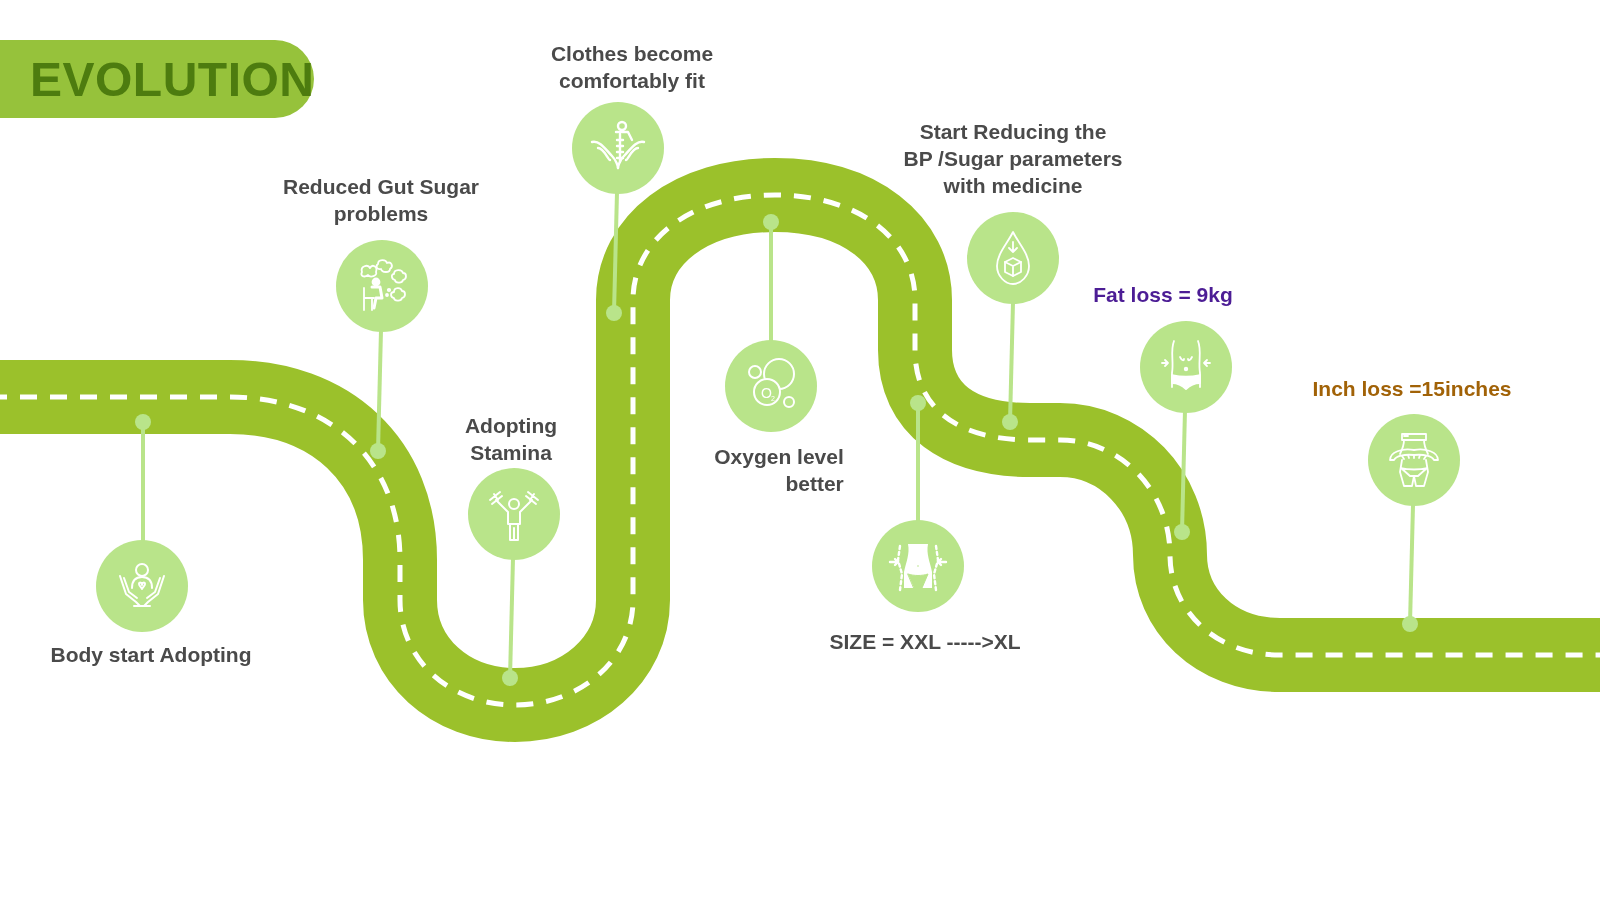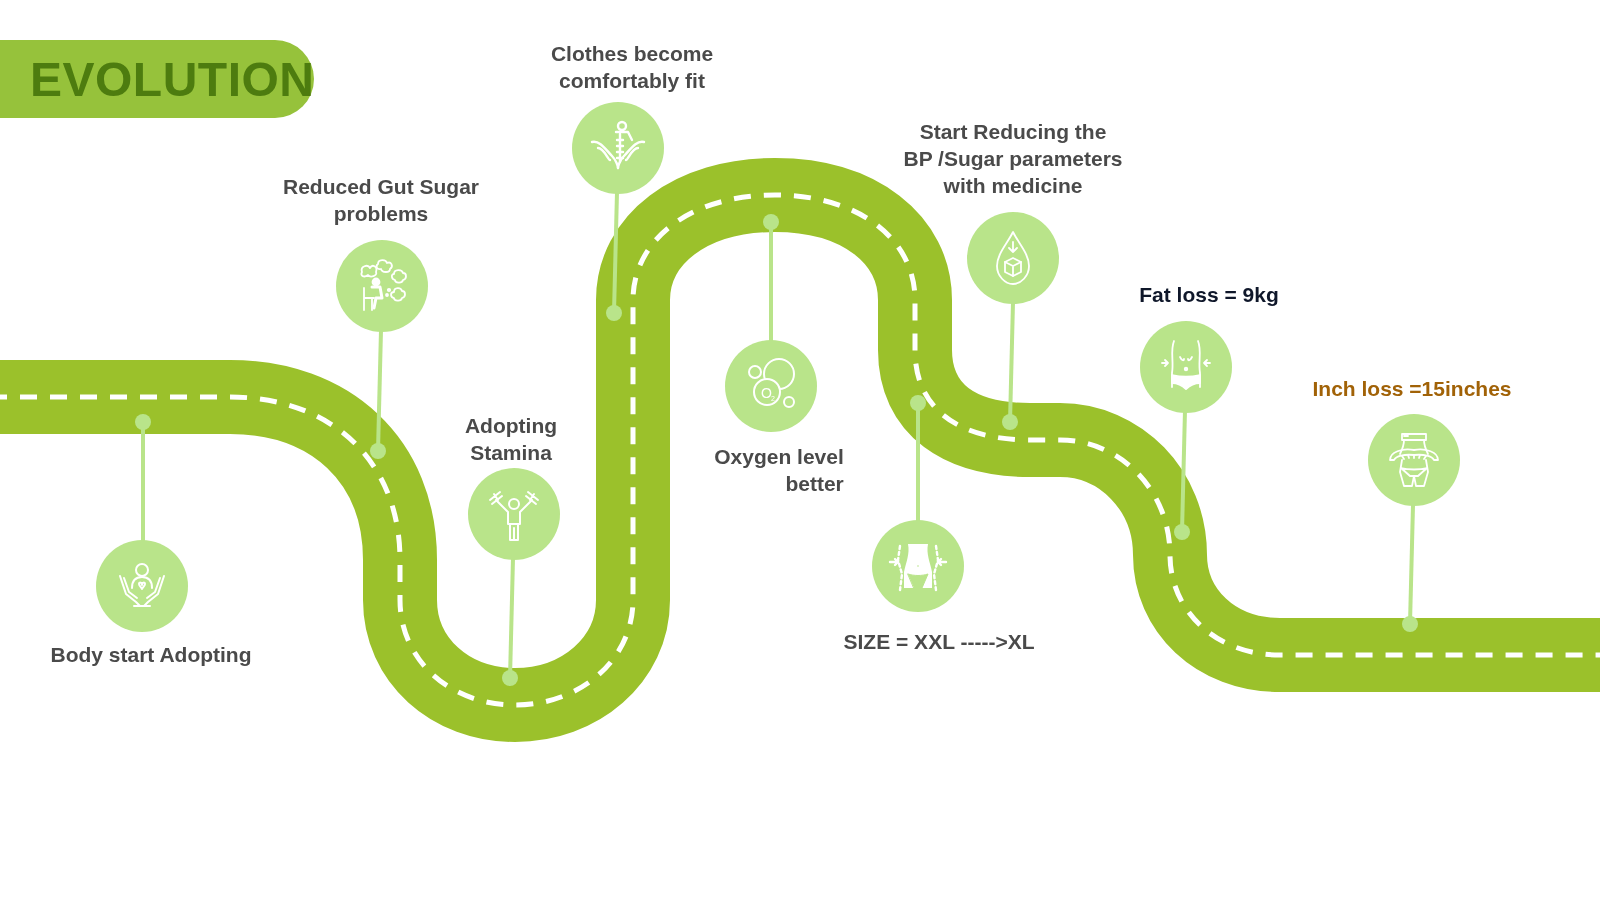--- a/index.html
+++ b/index.html
@@ -144,39 +144,39 @@
     <svg viewBox="0 0 64 64" fill="none" stroke="#fff" stroke-width="2.4" stroke-linecap="round" stroke-linejoin="round">
       <path d="M22 10 L42 10 C40 20 44 28 46 38 L46 54 L18 54 L18 38 C20 28 24 20 22 10Z" fill="#fff" stroke="none"></path>
       <path d="M22 40 C28 42 36 42 42 40 L36 54 L28 54Z" fill="#B9E48A" stroke="#B9E48A" stroke-width="1"></path>
       <circle cx="32" cy="32" r="0.8" fill="#B9E48A" stroke="none"></circle>
       <path d="M14 12 L12 26 L16 40 L14 56" stroke-dasharray="3 3"></path>
       <path d="M50 12 L52 26 L48 40 L50 56" stroke-dasharray="3 3"></path>
       <path d="M4 28 L12 28 M9 25 L12 28 L9 31"></path>
       <path d="M60 28 L52 28 M55 25 L52 28 L55 31"></path>
     </svg>
   </div>
-  <div class="label" style="left: 925px; top: 628px; color: rgb(74, 74, 74); margin-left: 14px;">
+  <div class="label" style="left: 925px; top: 628px; color: rgb(74, 74, 74);">
     <span>SIZE = XXL -----&gt;XL</span>
   </div>
 
   <div class="label" style="left: 1013px; top: 118px; color: rgb(74, 74, 74);">
     <span>Start Reducing the</span>
     <span>BP /Sugar parameters</span>
     <span>with medicine</span>
   </div>
   <div class="badge" style="left: 1013px; top: 258px; background: rgb(185, 228, 138);">
     <svg viewBox="0 0 64 64" fill="none" stroke="#fff" stroke-width="1.8" stroke-linecap="round" stroke-linejoin="round">
       <path d="M32 6 C26 18 16 28 16 40 C16 50 24 58 32 58 C40 58 48 50 48 40 C48 28 38 18 32 6Z"></path>
       <path d="M32 16 L32 26 M28 22 L32 26 L36 22"></path>
       <path d="M24 36 L32 32 L40 36 L40 46 L32 50 L24 46Z"></path>
       <path d="M24 36 L32 40 L40 36 M32 40 L32 50"></path>
     </svg>
   </div>
 
-  <div class="label" style="left: 1209px; top: 281px; color: #0f172a;">
+  <div class="label" style="left: 1163px; top: 281px; color: #4c1d95;">
     <span>Fat loss = 9kg</span>
   </div>
   <div class="badge" style="left: 1186px; top: 367px; background: rgb(185, 228, 138);">
     <svg viewBox="0 0 64 64" fill="none" stroke="#fff" stroke-width="1.8" stroke-linecap="round" stroke-linejoin="round">
       <path d="M20 6 C16 16 20 26 18 38 L18 52"></path>
       <path d="M44 6 C48 16 44 26 46 38 L46 52"></path>
       <path d="M26 22 C28 26 30 26 30 24"></path>
       <path d="M38 22 C36 26 34 26 34 24"></path>
       <circle cx="32" cy="34" r="1.3" fill="#fff"></circle>
       <path d="M18 40 C26 42 38 42 46 40 L46 48 C40 48 36 50 32 54 C28 50 24 48 18 48Z" fill="#fff"></path>

